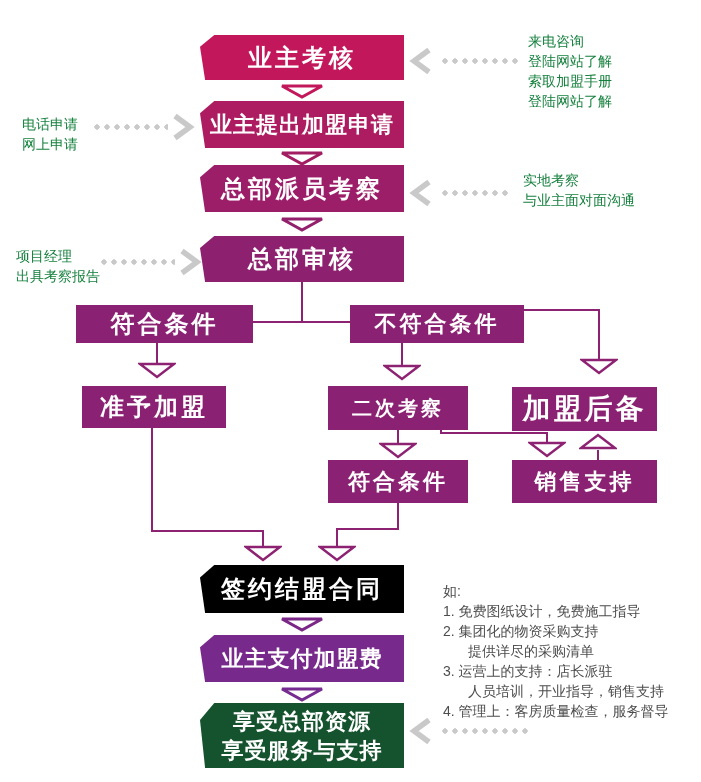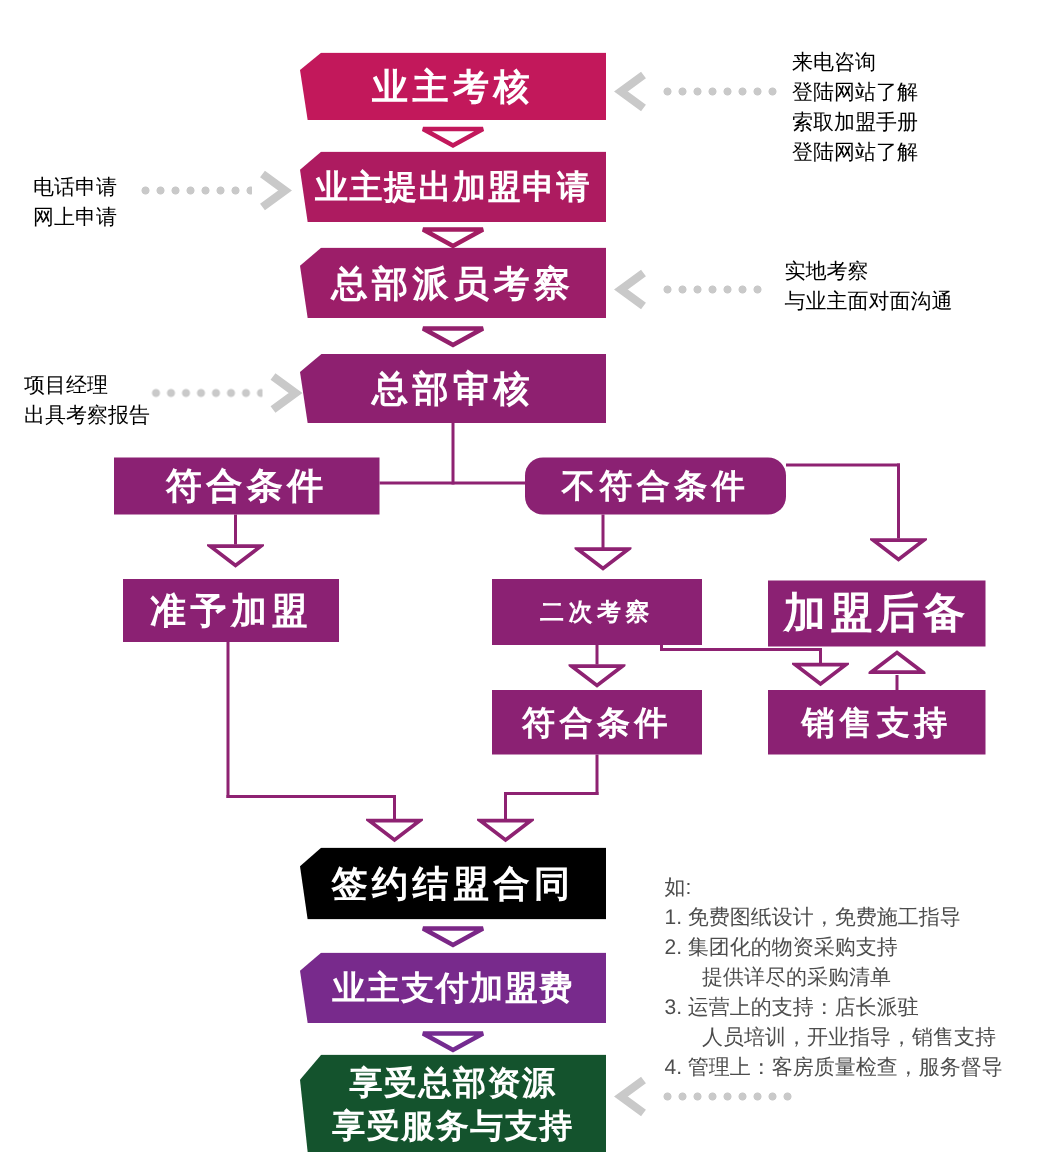--- a/index.html
+++ b/index.html
@@ -15,43 +15,43 @@
   }
   .banner{clip-path:polygon(7% 0%,100% 0%,100% 100%,2.5% 100%,0% 26%);}
   .f24{font-size:24px;letter-spacing:3px;}
   .f22{font-size:22px;letter-spacing:1px;}
   .rect{font-size:24px;letter-spacing:3px;}
   .b0{left:200px;top:35px;width:204px;height:45px;background:#c2185b;}
   .b1{left:200px;top:101px;width:204px;height:47px;background:#ad1b60;}
   .b2{left:200px;top:165px;width:204px;height:47px;background:#9c1e69;}
   .b3{left:200px;top:236px;width:204px;height:46px;background:#8e2070;}
   .r0{left:76px;top:305px;width:177px;height:38px;background:#8b2173;}
-  .r1{left:350px;top:305px;width:174px;height:38px;background:#8b2173;font-size:22px;border-radius:12px;}
+  .r1{left:350px;top:305px;width:174px;height:38px;background:#8b2173;font-size:22px;}
   .r2{left:82px;top:386px;width:144px;height:42px;background:#8b2173;}
-  .r3{left:328px;top:386px;width:140px;height:44px;background:#8b2173;font-size:16px;}
+  .r3{left:328px;top:386px;width:140px;height:44px;background:#8b2173;font-size:20px;}
   .r4{left:512px;top:387px;width:145px;height:44px;background:#8b2173;font-size:28px;}
   .r5{left:328px;top:460px;width:140px;height:43px;background:#8b2173;font-size:22px;}
   .r6{left:512px;top:460px;width:145px;height:43px;background:#8b2173;font-size:22px;}
   .b4{left:200px;top:565px;width:204px;height:48px;background:#000000;}
   .b5{left:200px;top:635px;width:204px;height:47px;background:#782a8c;}
   .b6{left:200px;top:703px;width:204px;height:65px;background:#14532d;}
   .two-line{line-height:29px;font-size:22px;letter-spacing:1px;}
   
   .ln{position:absolute;background:#8e2272;}
   .tri{position:absolute;line-height:0;}
   .chev{position:absolute;line-height:0;}
   
   .dots{
     position:absolute;height:6px;
     background-image:radial-gradient(circle,#c9c9c9 42%,rgba(255,255,255,0) 50%);
     background-size:10px 6px;background-repeat:repeat-x;
   }
   .gchev{position:absolute;line-height:0;}
   
-  .note{position:absolute;font-size:14px;line-height:20px;color:#000000;}
+  .note{position:absolute;font-size:14px;line-height:20px;color:#15803d;}
   .note div{white-space:nowrap;}
   .benefits{position:absolute;font-size:14px;line-height:20px;color:#4d4d4d;}
   .benefits div{white-space:nowrap;}
   .benefits .indent{padding-left:25px;}
 </style>
 </head>
 <body>
 
 <div class="canvas">
 

